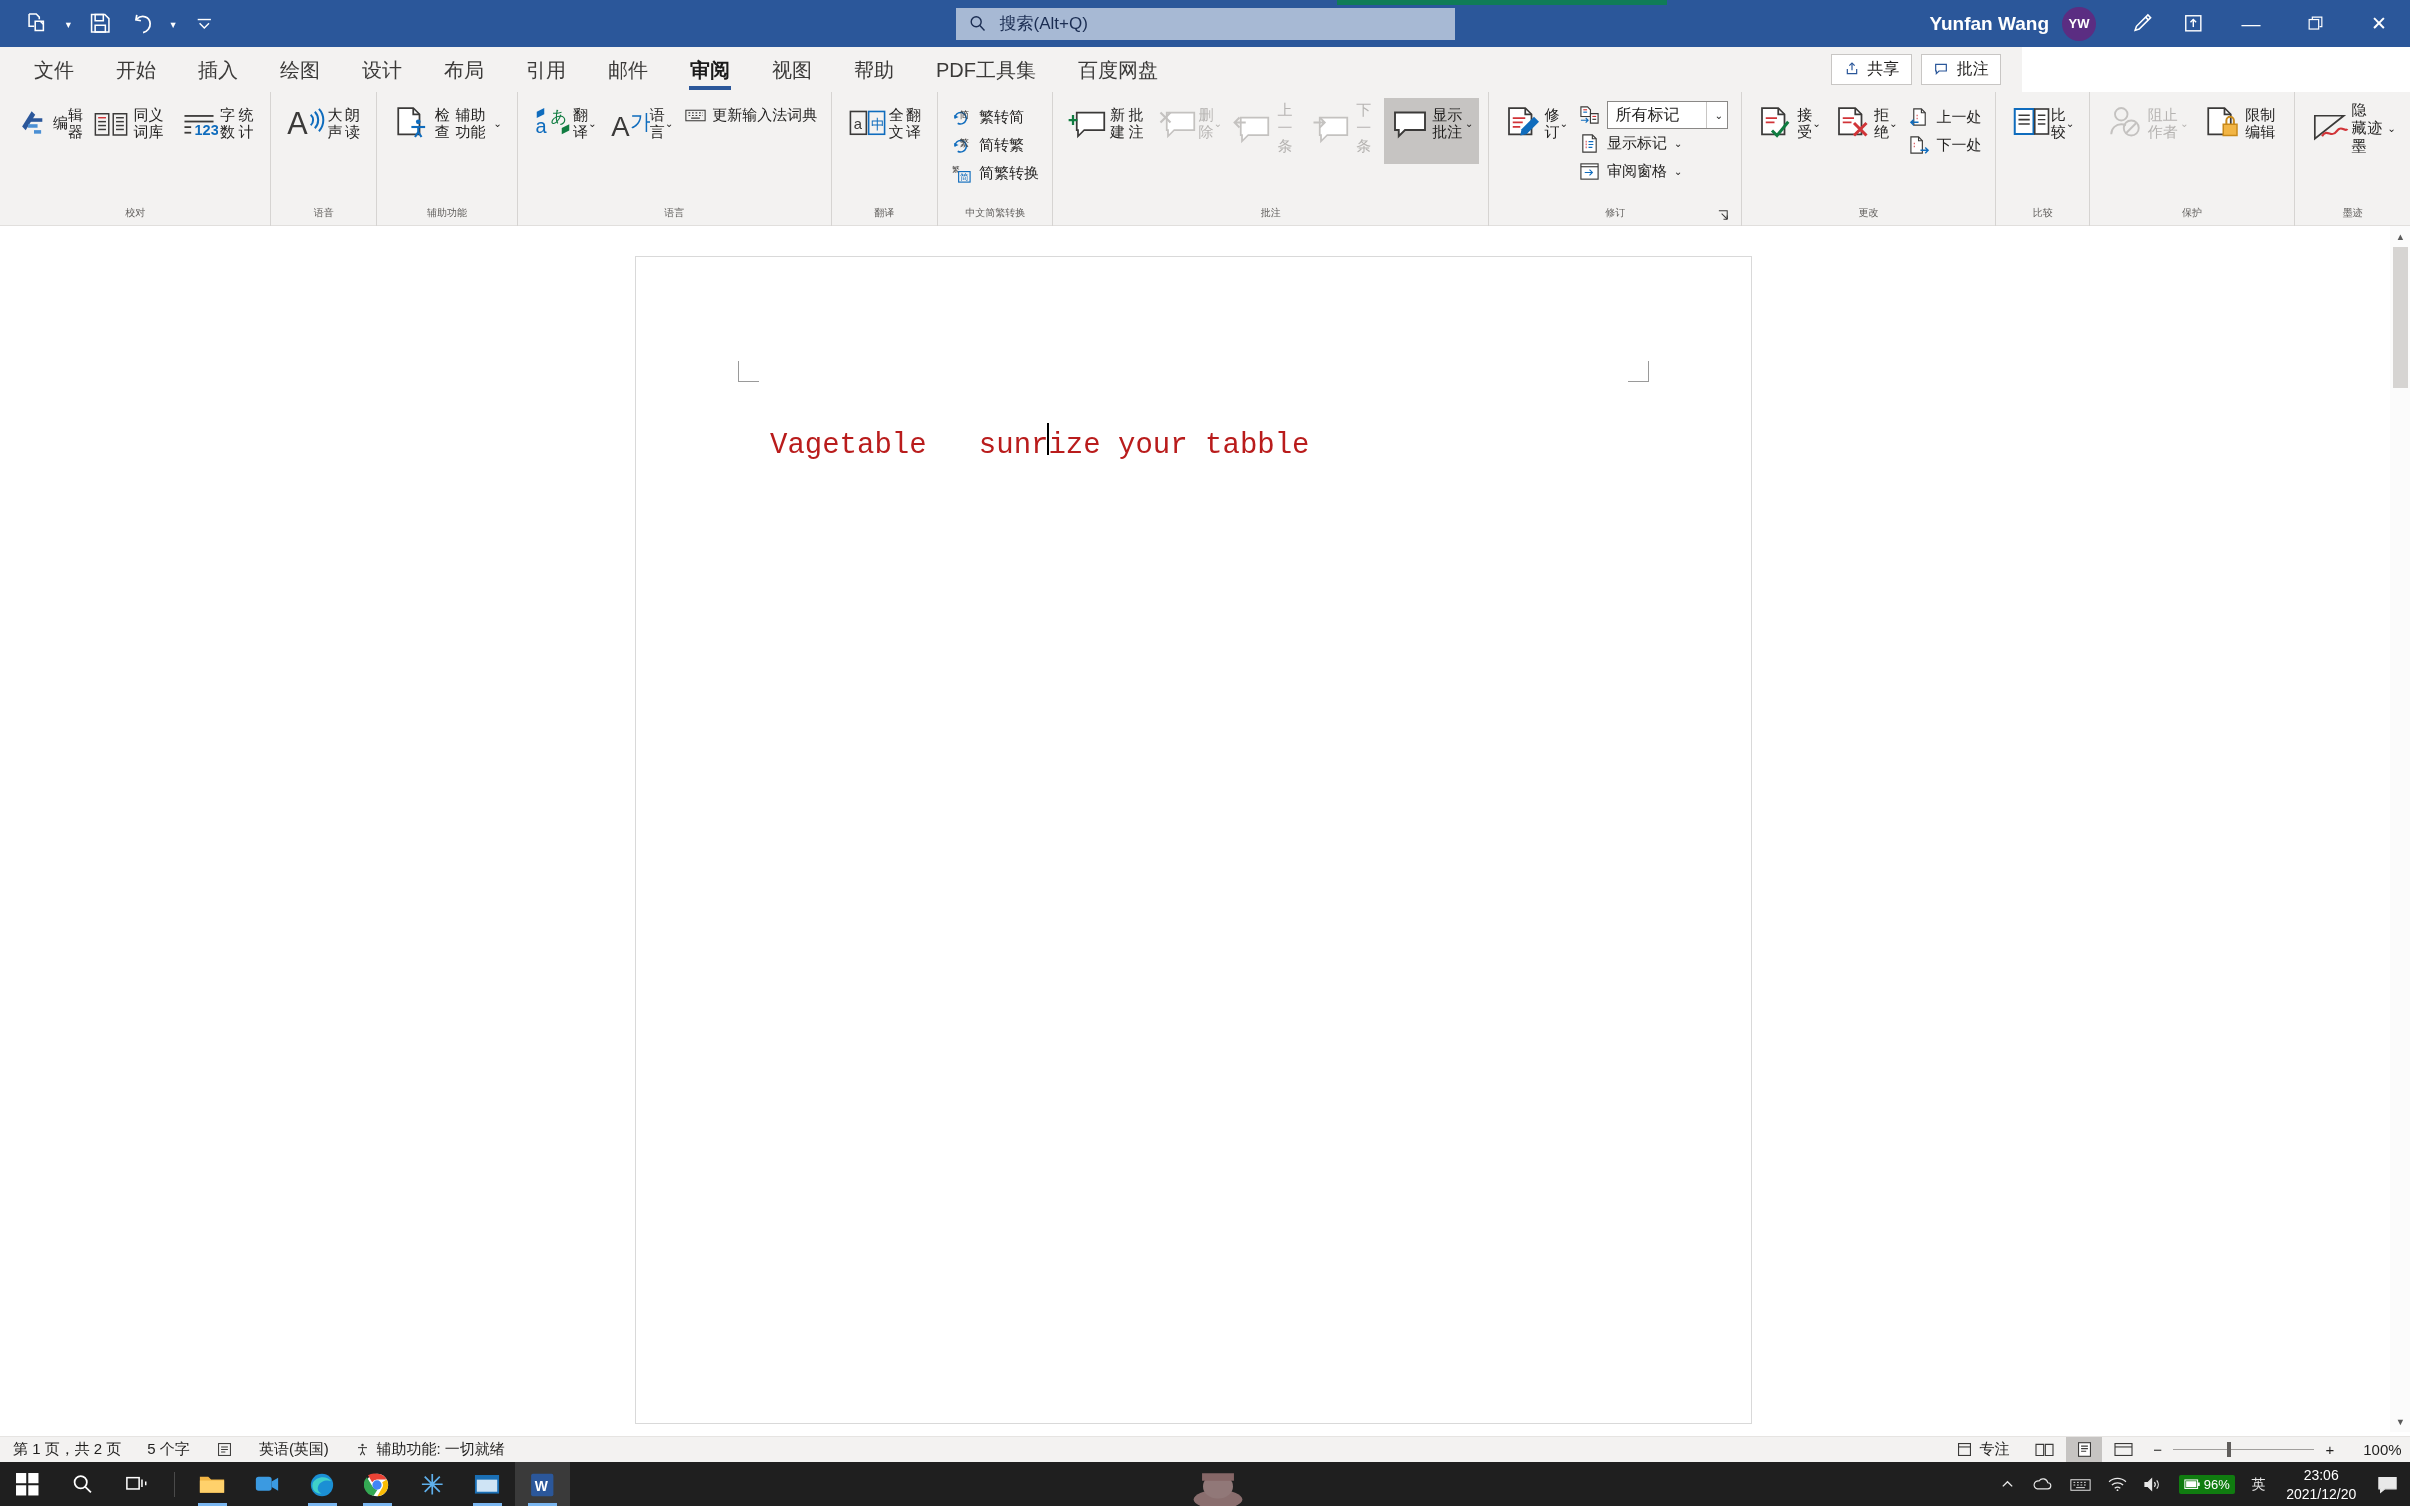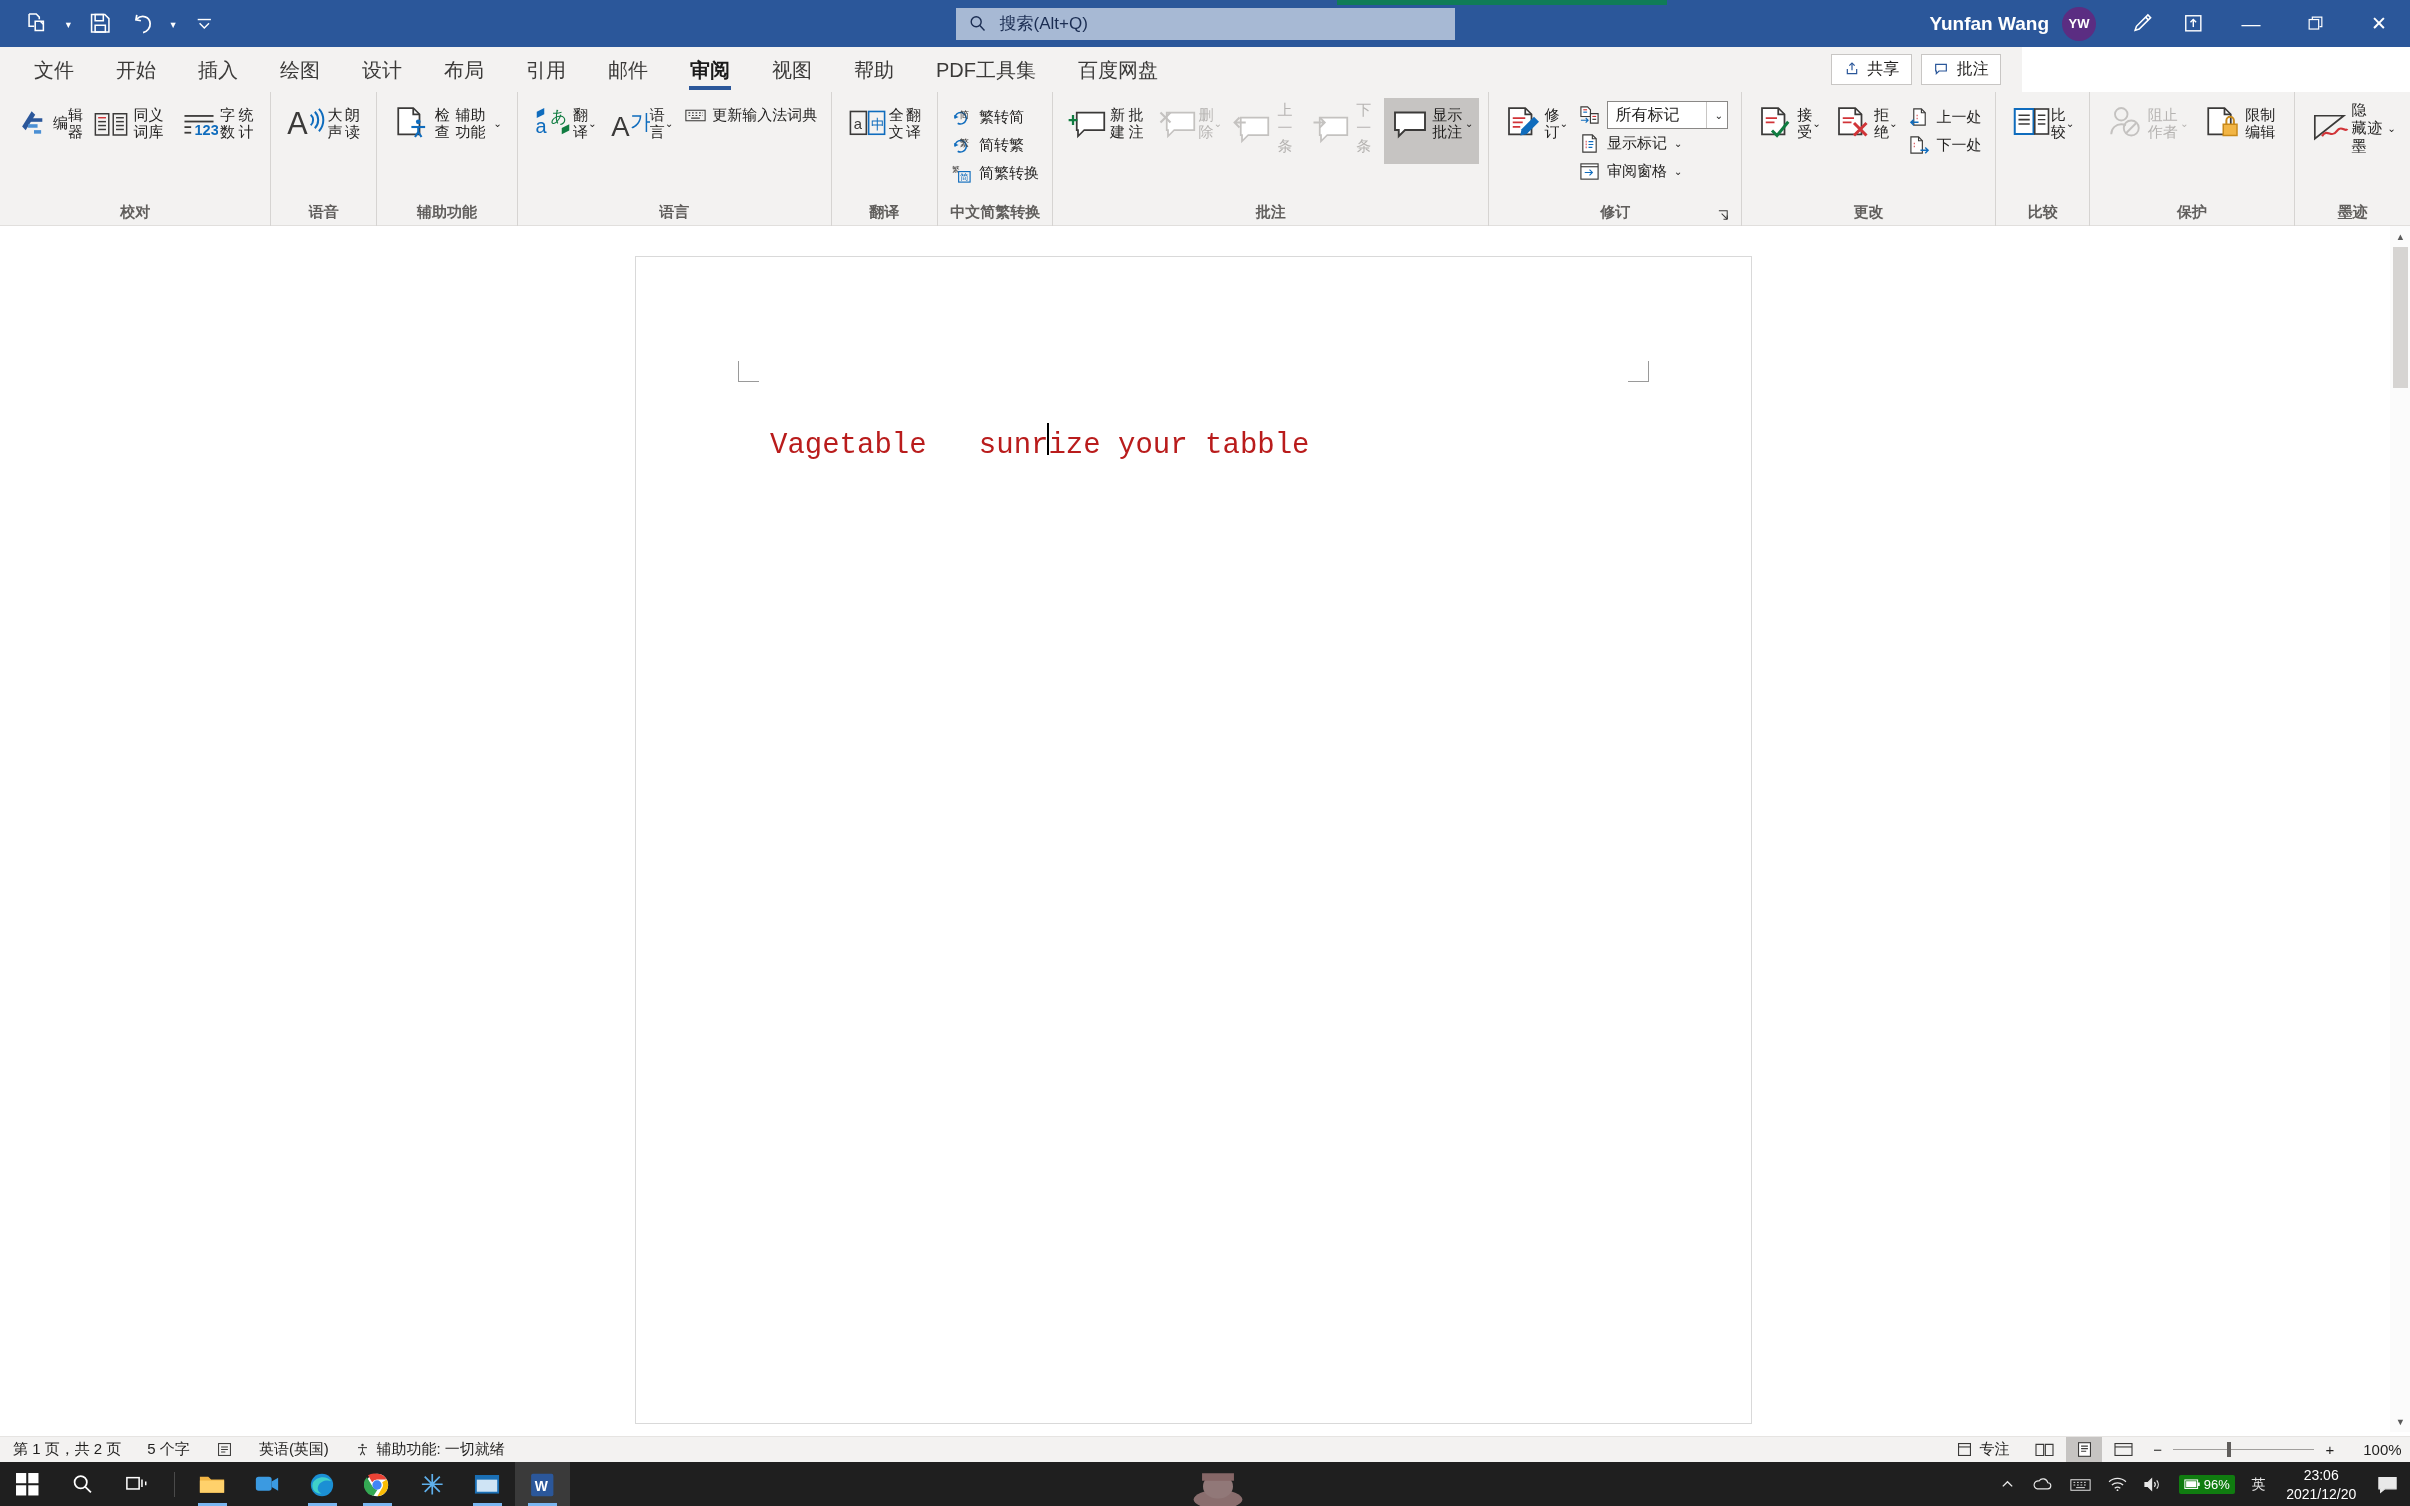--- a/index.html
+++ b/index.html
@@ -83,24 +83,23 @@
   
   .ribbon {
     position: absolute; top: 92px; left: 0; width: 2411px; height: 134px;
     background: #f3f2f1; border-bottom: 0.9px solid #e1dfdd;
     display: flex; align-items: stretch;
   }
   .rgroup { position: relative; display: flex; flex-direction: column; height: 134px; }
   .rgroup + .rgroup { border-left: 0.9px solid #d6d4d2; }
   .rg-items { flex: 1; display: flex; align-items: flex-start; padding: 5.6px 9.4px 0 9.4px; gap: 1.9px; }
   .rg-label {
-    height: 24.5px; font-size: 15px; color: #605e5c; text-align: center;
+    height: 24.5px; font-size: 10px; color: #605e5c; text-align: center;
     display: flex; align-items: center; justify-content: center; gap: 5.6px;
     padding-bottom: 1.9px;
-    font-weight: bold;
   }
   .rg-label .dlg { font-size: 12.2px; color: #605e5c; }
 
   .bigbtn {
     min-width: 58px; padding: 3.8px 5.6px 0 5.6px;
     display: flex; align-items: center;
     font-size: 15px; color: #201f1e; line-height: 1.18; text-align: center;
   }
   .bigbtn .ic { height: 41px; display: flex; align-items: flex-end; justify-content: center; margin-bottom: 2.8px; }
   .bigbtn.disabled { color: #b6b4b2; }

